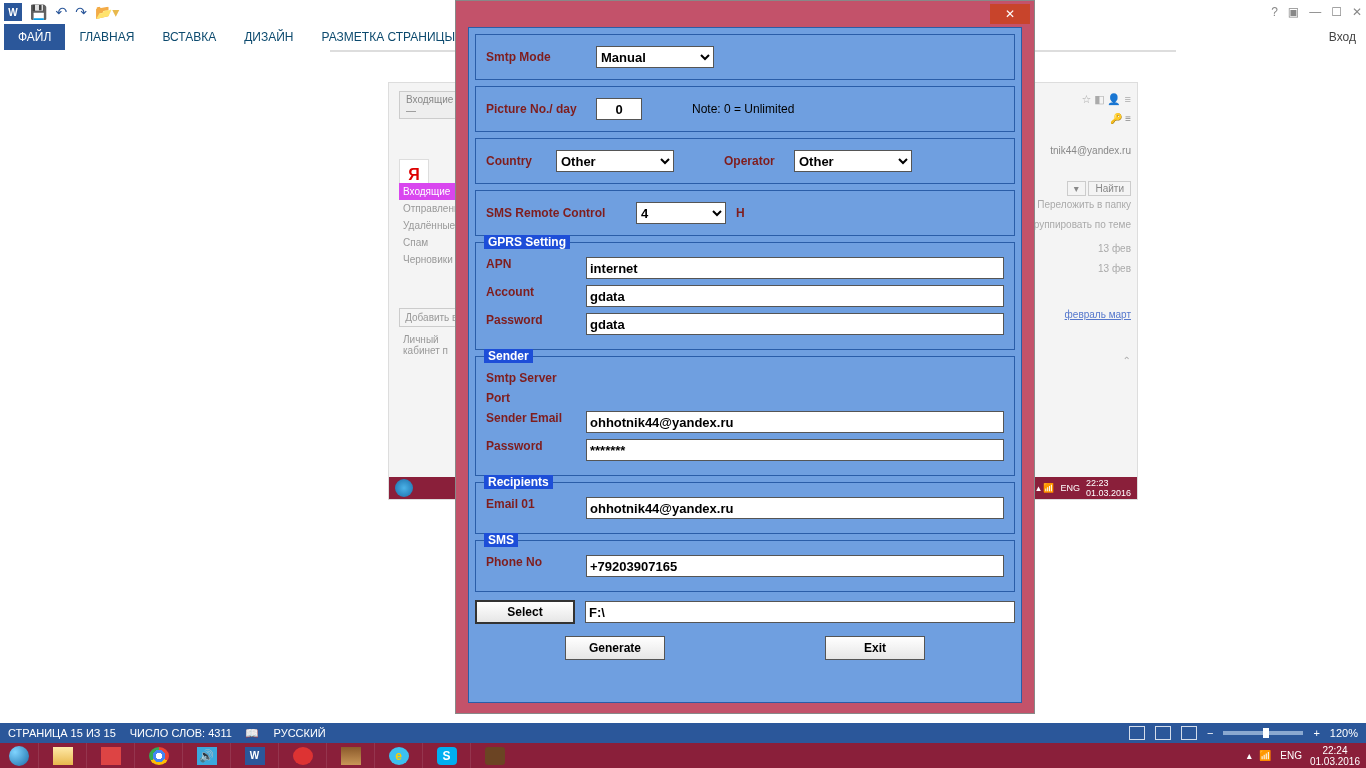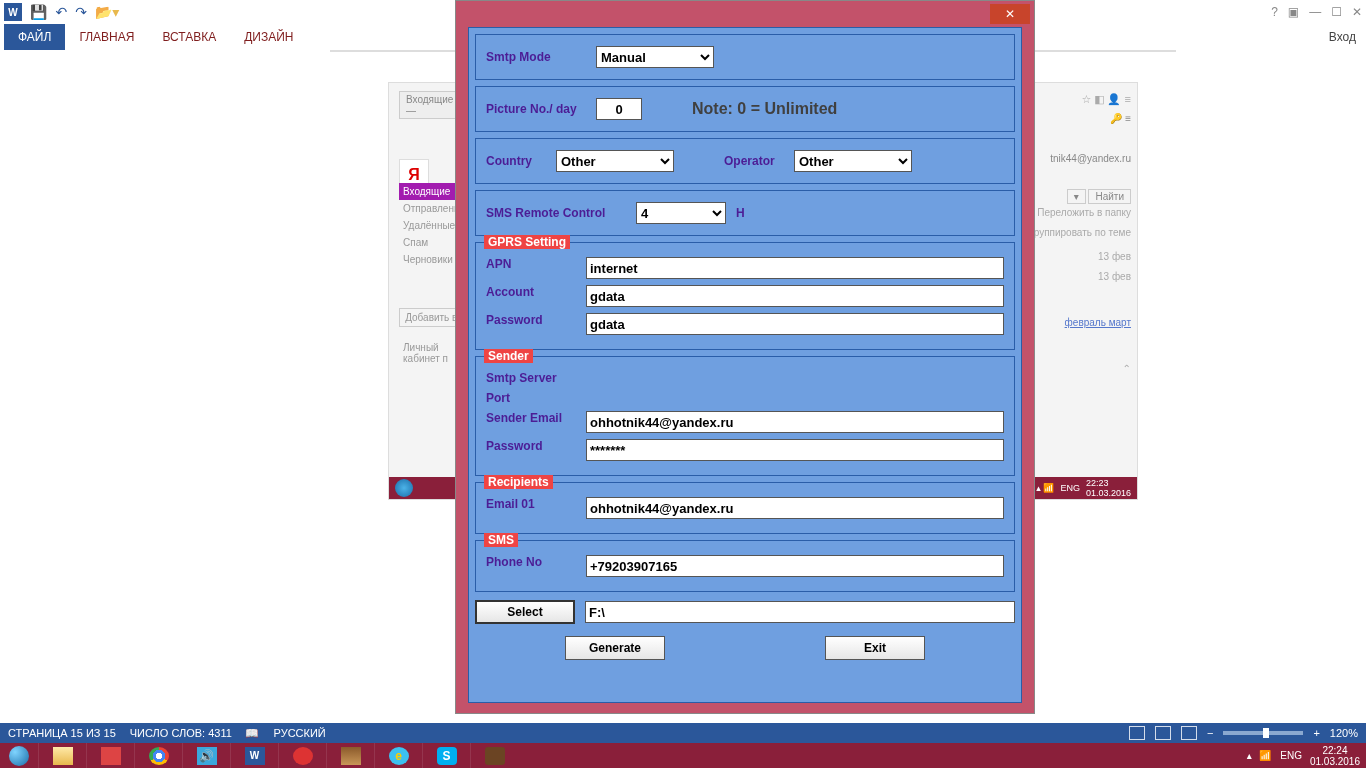--- a/index.html
+++ b/index.html
@@ -2,48 +2,48 @@
 <html><head>
 <meta charset="utf-8">
 <style>
 *{box-sizing:border-box;margin:0;padding:0;font-family:"Segoe UI",Tahoma,sans-serif}
 body{width:1366px;height:768px;overflow:hidden;background:#fff;position:relative;font-size:12px}
 .qat{height:24px;background:#fff;display:flex;align-items:center;padding:0 4px;gap:8px}
 .qat .wicon{width:18px;height:18px;background:#2b579a;color:#fff;display:flex;align-items:center;justify-content:center;font-size:10px;font-weight:bold}
 .qat .qbtn{color:#2b579a;font-size:14px;cursor:pointer}
 .qat-right{margin-left:auto;display:flex;gap:10px;align-items:center;color:#888}
 .ribbon-tabs{height:26px;display:flex;align-items:center;padding-left:4px;gap:0}
-.ribbon-tabs .tab{padding:0 14px;height:26px;line-height:26px;font-size:12px;color:#7f1d1d;cursor:pointer}
+.ribbon-tabs .tab{padding:0 14px;height:26px;line-height:26px;font-size:12px;color:#0c4a6e;cursor:pointer}
 .ribbon-tabs .tab.file{background:#2b579a;color:#fff}
 .ribbon-tabs .login{margin-left:auto;padding:0 10px;color:#444}
 .ribbon-border{height:2px;background:#ababab;margin:0 190px 0 330px;opacity:.4}
 .doc-area{position:absolute;top:52px;left:0;right:0;bottom:45px;background:#fff}
 .bg-screenshot{position:absolute;top:30px;left:388px;width:750px;height:418px;background:#f4f4f4;border:1px solid #ddd;font-size:10px;color:#888}
 .bg-left{position:absolute;left:10px;top:8px}
 .bg-left .yandex{width:30px;height:30px;background:#fff;border:1px solid #ddd;color:#d00;font-weight:bold;text-align:center;line-height:30px;font-size:16px;margin-top:40px}
 .bg-mail{position:absolute;left:10px;top:100px;width:70px}
 .bg-mail .item{padding:3px 4px;color:#999}
-.bg-mail .item.active{background:#a21caf;color:#fff}
+.bg-mail .item.active{background:#d946ef;color:#fff}
 .bg-right{position:absolute;right:6px;top:8px;text-align:right;line-height:16px}
 .bg-taskbar{position:absolute;bottom:0;left:0;right:0;height:22px;background:#8a1f3a;display:flex;align-items:center;justify-content:flex-end;color:#fff;font-size:9px;padding:0 6px;gap:6px}
 .bg-taskbar .start{width:18px;height:18px;border-radius:50%;background:radial-gradient(circle,#4cb3e8,#1a6ca8);margin-right:auto}
 .dlg{position:absolute;top:0;left:455px;width:580px;height:714px;background:#c3526a;border:1px solid #888}
 .dlg-title{height:26px;display:flex;align-items:center;justify-content:flex-end}
 .dlg-close{width:40px;height:20px;background:#c8442b;color:#fff;text-align:center;line-height:20px;margin-right:4px;font-size:12px;cursor:pointer}
 .dlg-body{position:absolute;top:26px;left:12px;right:12px;bottom:10px;background:#6f9fe0;border:1px solid #2a5da8;padding:6px}
 .panel{border:1px solid #2a5da8;padding:8px 10px;margin-bottom:6px;position:relative;background:#6f9fe0}
 .panel.fs{padding-top:14px}
-.panel .legend{position:absolute;top:-8px;left:8px;background:#ef4444;padding:0 4px;color:#fff;font-size:12px;font-weight:bold}
+.panel .legend{position:absolute;top:-8px;left:8px;background:#1d4ed8;padding:0 4px;color:#fff;font-size:12px;font-weight:bold}
 .row{display:flex;align-items:center;gap:10px;min-height:28px}
-.lbl{color:#4c1d95;font-size:12px;font-weight:bold;min-width:100px}
+.lbl{color:#7f1d1d;font-size:12px;font-weight:bold;min-width:100px}
 select{height:22px;font-size:13px;font-weight:bold;border:1px solid #555;background:#fff}
 select.w1{width:118px}
 input.txt{height:22px;font-size:13px;font-weight:bold;border:1px solid #555;padding:0 3px;background:#fff}
 input.small{width:46px;text-align:center}
-.note{color:#404040;font-size:16px;font-weight:bold}
+.note{color:#000000;font-size:12px;font-weight:normal}
 .gprs-row{display:flex;align-items:flex-start;margin-bottom:6px}
 .gprs-row .lbl{min-width:100px}
 .gprs-row input{flex:1}
 .btn{height:24px;border:1px solid #555;background:linear-gradient(#fff,#e6e6e6);font-size:12px;font-weight:bold;cursor:pointer;padding:0 20px}
 .btn.sel{width:100px;border:2px solid #333}
 .bottom-btns{display:flex;justify-content:center;gap:160px;margin-top:10px}
 .bottom-btns .btn{width:100px}
 .statusbar{position:absolute;bottom:25px;left:0;right:0;height:20px;background:#2b579a;color:#fff;display:flex;align-items:center;font-size:11px;padding:0 8px;gap:14px}
 .statusbar .sb-right{margin-left:auto;display:flex;align-items:center;gap:10px}
 .sb-icon{width:16px;height:14px;border:1px solid #fff;opacity:.8}
@@ -83,43 +83,44 @@
     <span>☐</span>
     <span>✕</span>
   </div>
 </div>
 
 <div class="ribbon-tabs">
   <div class="tab file">ФАЙЛ</div>
   <div class="tab">ГЛАВНАЯ</div>
   <div class="tab">ВСТАВКА</div>
   <div class="tab">ДИЗАЙН</div>
+  <div class="tab">РАЗМЕТКА СТРАНИЦЫ</div>
   <div class="login">Вход</div>
 </div>
 <div class="ribbon-border"></div>
 
 <div class="doc-area">
   <div class="bg-screenshot">
     <div class="bg-left">
       <div style="background:#eee;padding:2px 6px;border:1px solid #ccc;width:70px">Входящие —</div>
       <div class="yandex">Я</div>
     </div>
     <div class="bg-mail">
       <div class="item active">Входящие</div>
       <div class="item">Отправленные</div>
       <div class="item">Удалённые</div>
       <div class="item">Спам</div>
       <div class="item">Черновики</div>
       <div class="item" style="margin-top:40px;border:1px solid #ccc;text-align:center">Добавить ва</div>
-      <div class="item" style="margin-top:12px">Личный кабинет п</div>
+      <div class="item" style="margin-top:4px">Личный кабинет п</div>
     </div>
     <div class="bg-right">
       <div style="display:flex;gap:4px;justify-content:flex-end;color:#aaa;font-size:11px">☆ ◧ 👤 ≡</div>
       <div style="margin-top:4px;color:#888">🔑 ≡</div>
-      <div style="margin-top:24px">tnik44@yandex.ru</div>
+      <div style="margin-top:16px">tnik44@yandex.ru</div>
       <div style="margin-top:22px"><span style="border:1px solid #ccc;padding:1px 6px">▾</span> <span style="border:1px solid #ccc;padding:1px 6px">Найти</span></div>
       <div style="color:#aaa">Переложить в папку</div>
       <div style="margin-top:4px;color:#aaa"><span>☑</span><span>группировать по теме</span></div>
       <div style="margin-top:8px;color:#aaa">13 фев</div>
       <div style="margin-top:4px;color:#aaa">13 фев</div>
       <div style="margin-top:30px;color:#5577cc;text-decoration:underline">февраль  март</div>
       <div style="margin-top:30px;color:#aaa">⌃</div>
     </div>
     <div class="bg-taskbar">
       <div class="start"></div>

